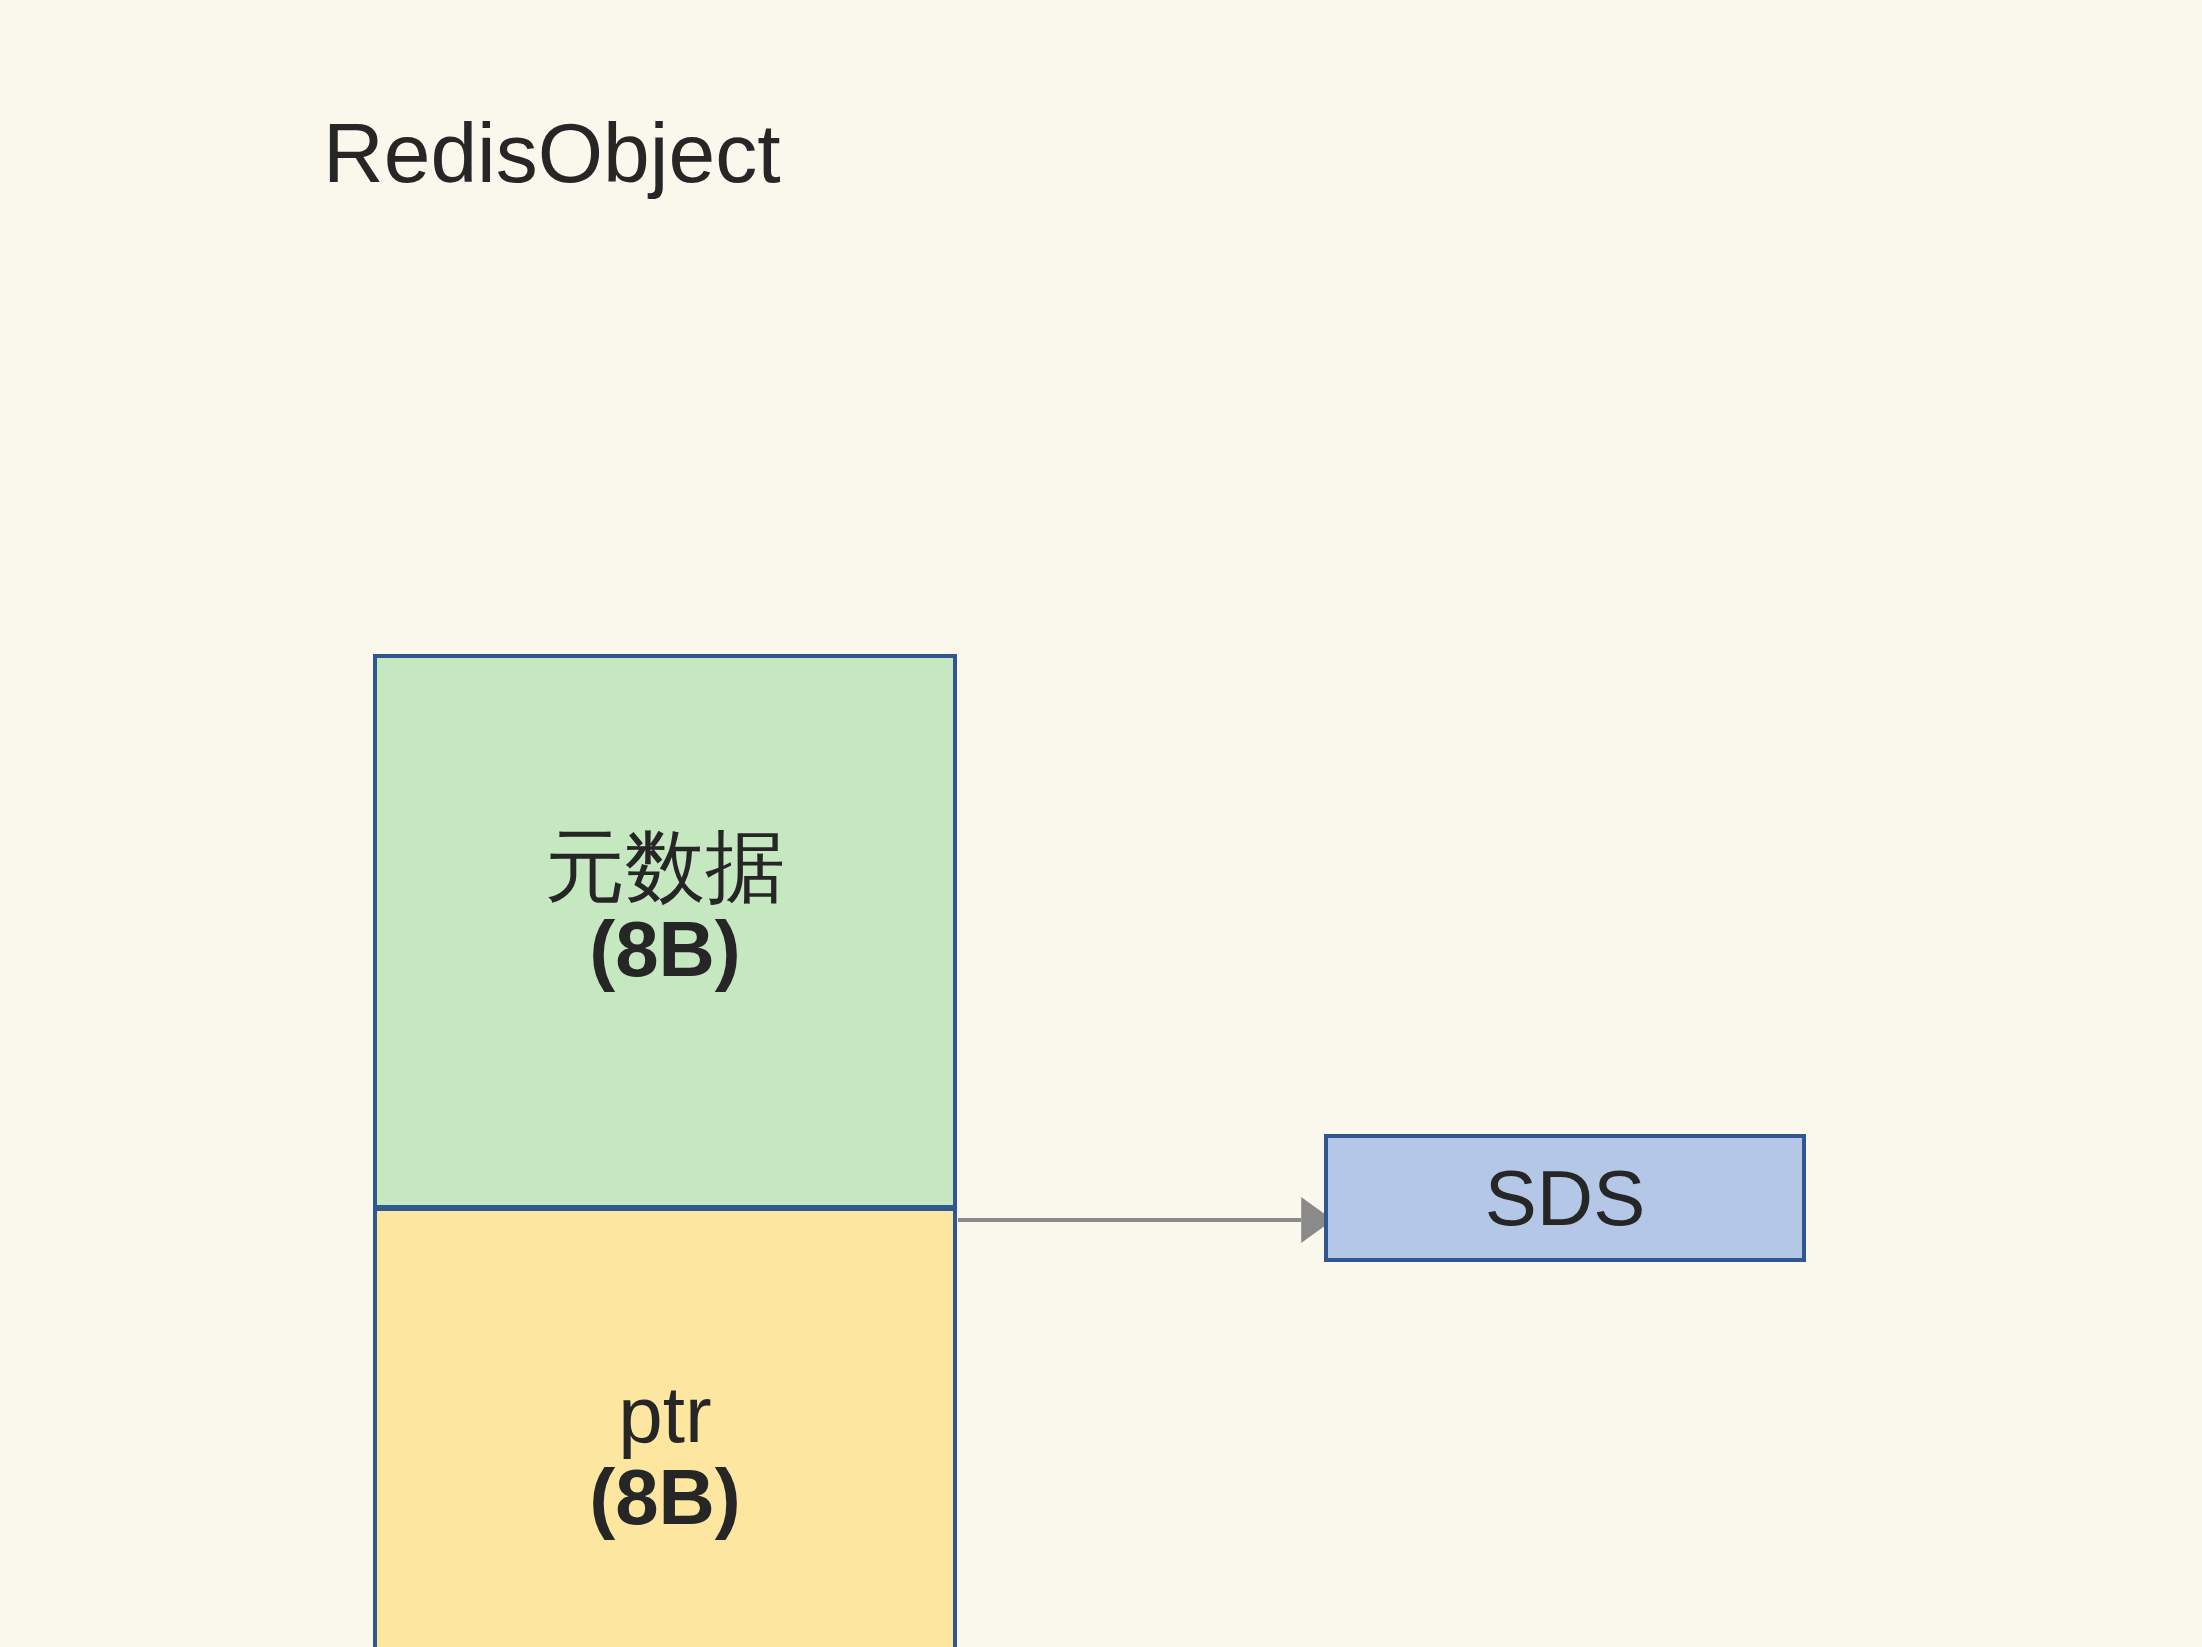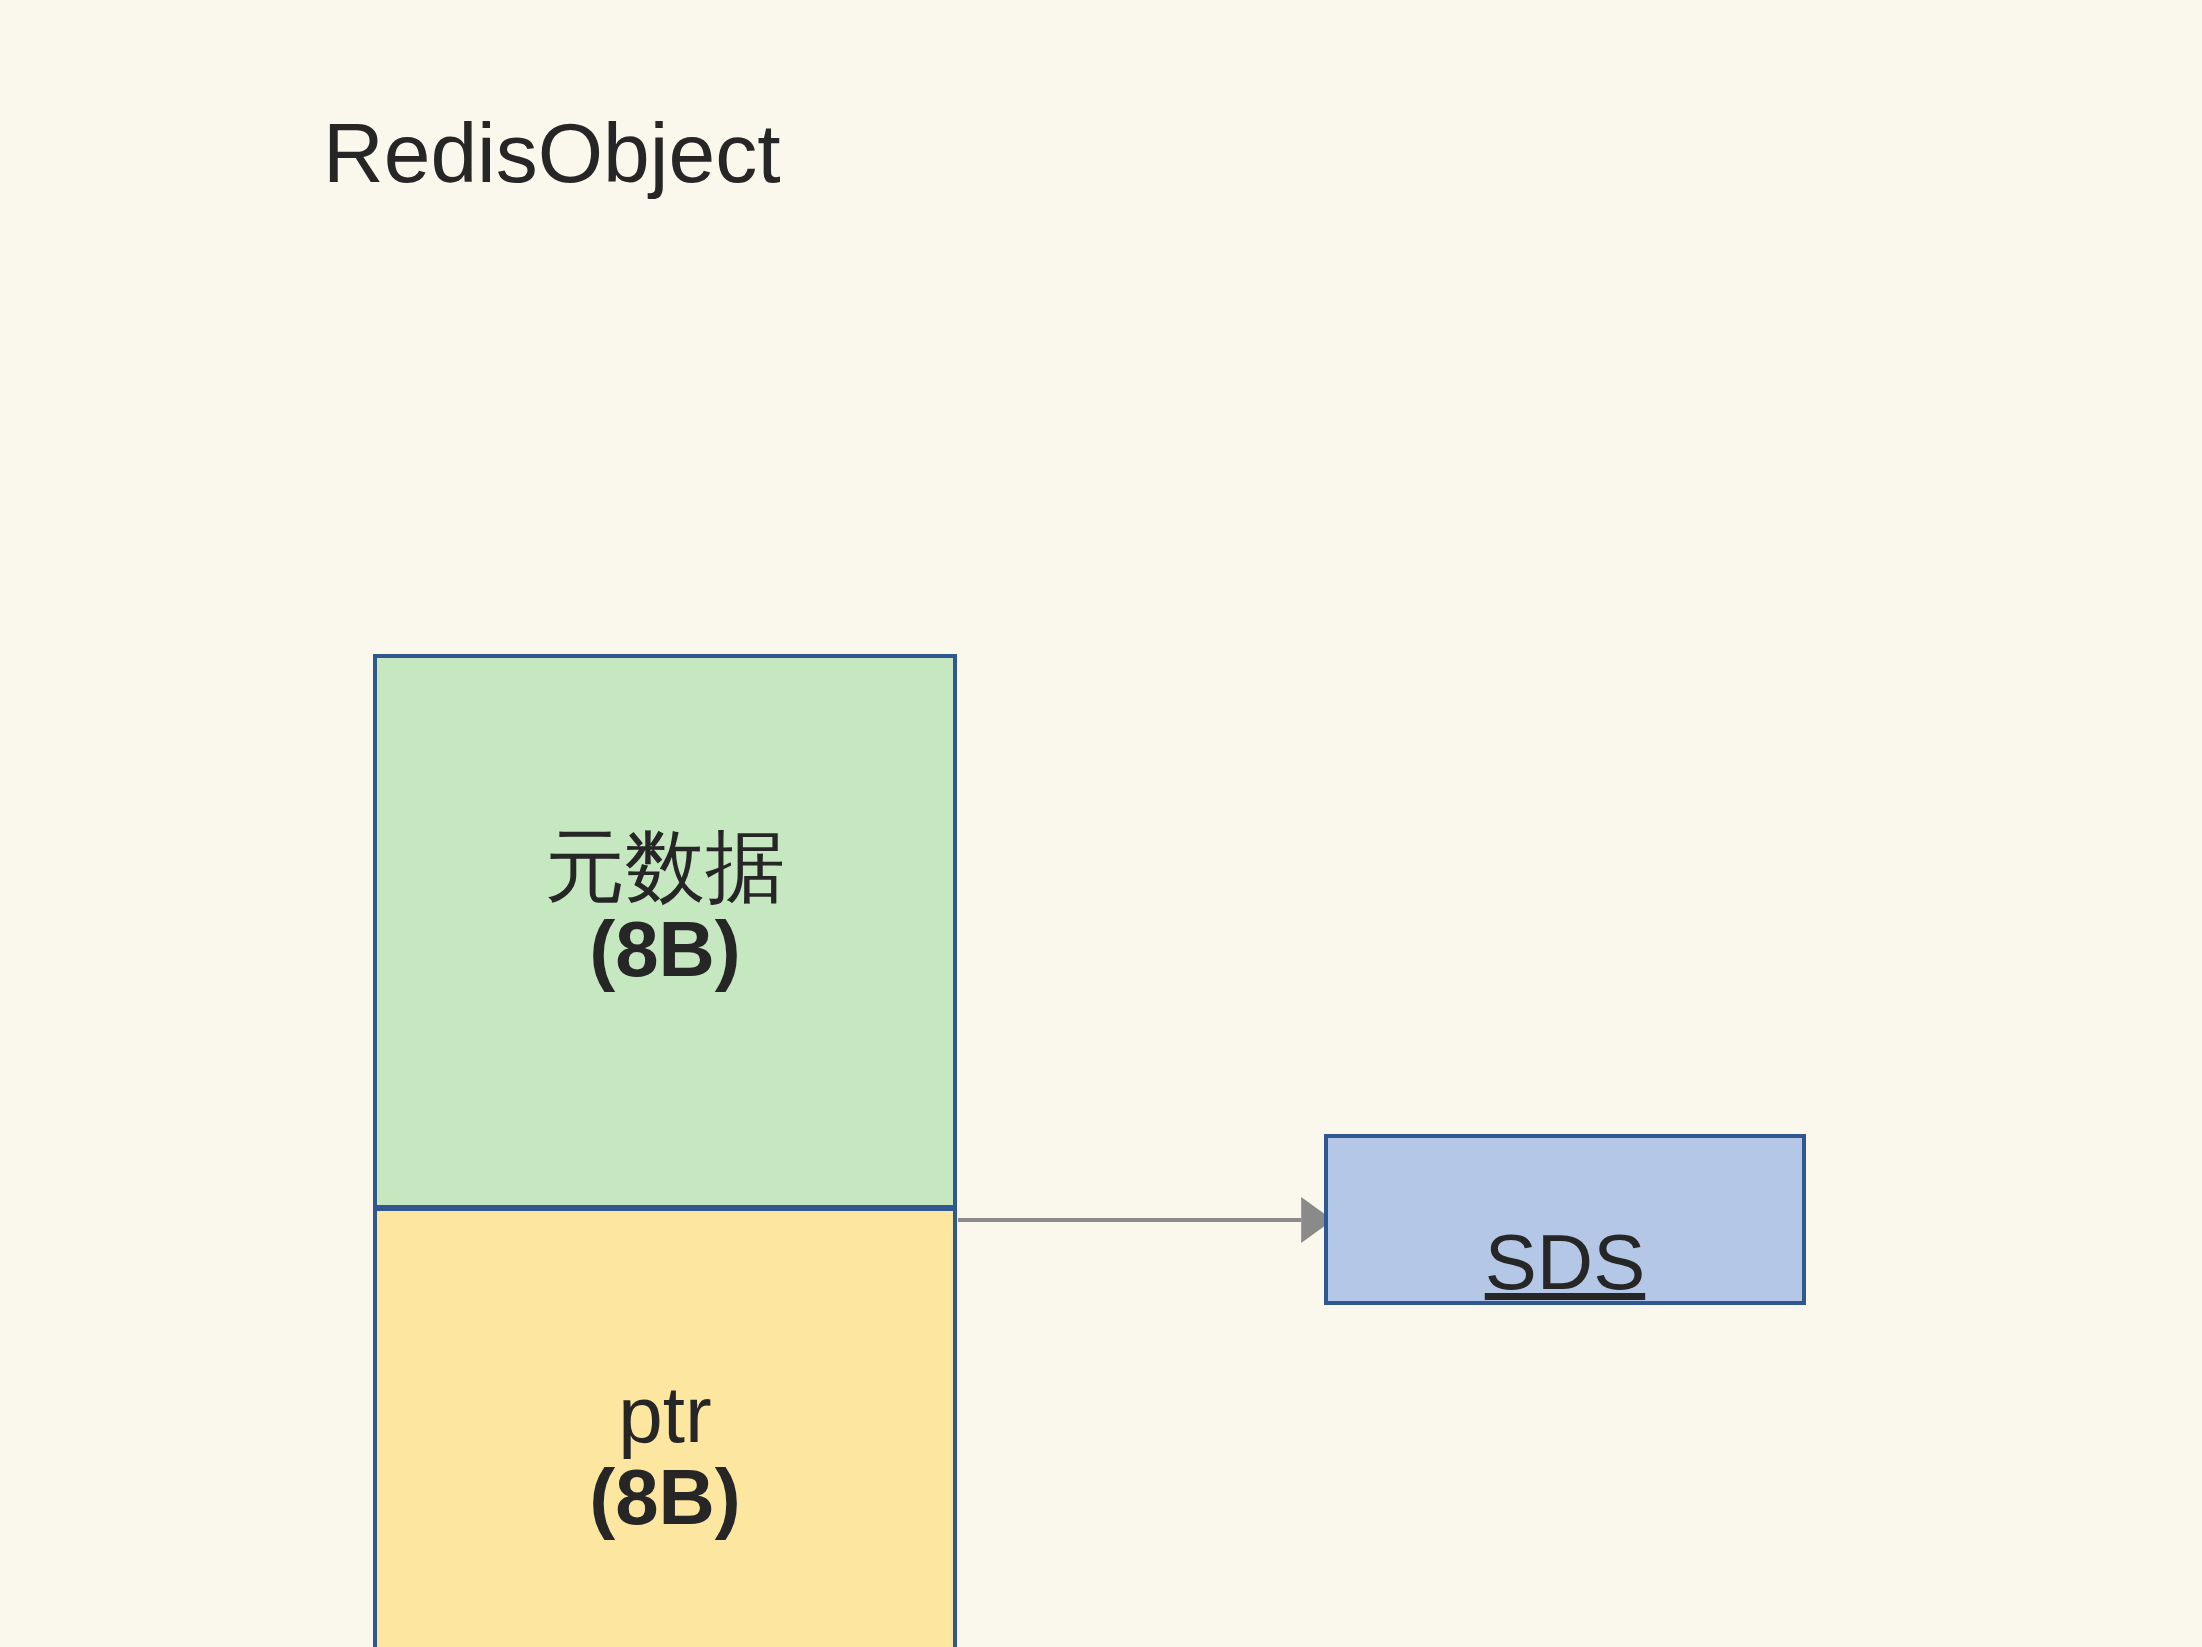--- a/index.html
+++ b/index.html
@@ -79,31 +79,30 @@
   
   #cell-metadata .cell-text { transform: translateY(-24px); }
   #cell-ptr .cell-text      { transform: translateY(-14px); margin-top: 28px; }
 
   
   #sds-box {
     position: absolute;
     left: 1324px;
     top: 1134px;
     width: 482px;
-    height: 171px;
+    height: 128px;
     box-sizing: border-box;
     background: #B4C7E7;
     border: 4px solid #30578F;
     display: flex;
-    align-items: flex-end;
+    align-items: center;
     justify-content: center;
     color: #262626;
     font-size: 78px;
     line-height: 1;
-    text-decoration: underline;
   }
 
   
   #ptr-to-sds-arrow {
     position: absolute;
     left: 955px;
     top: 1179px;
     width: 378px;
     height: 82px;
     pointer-events: none;

